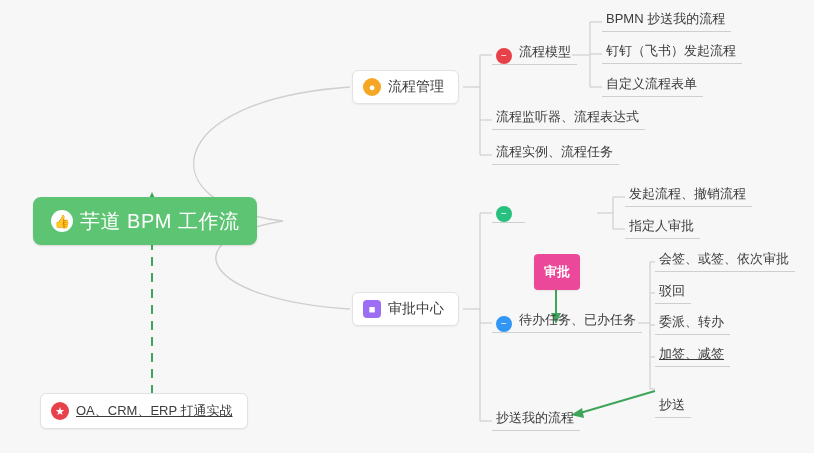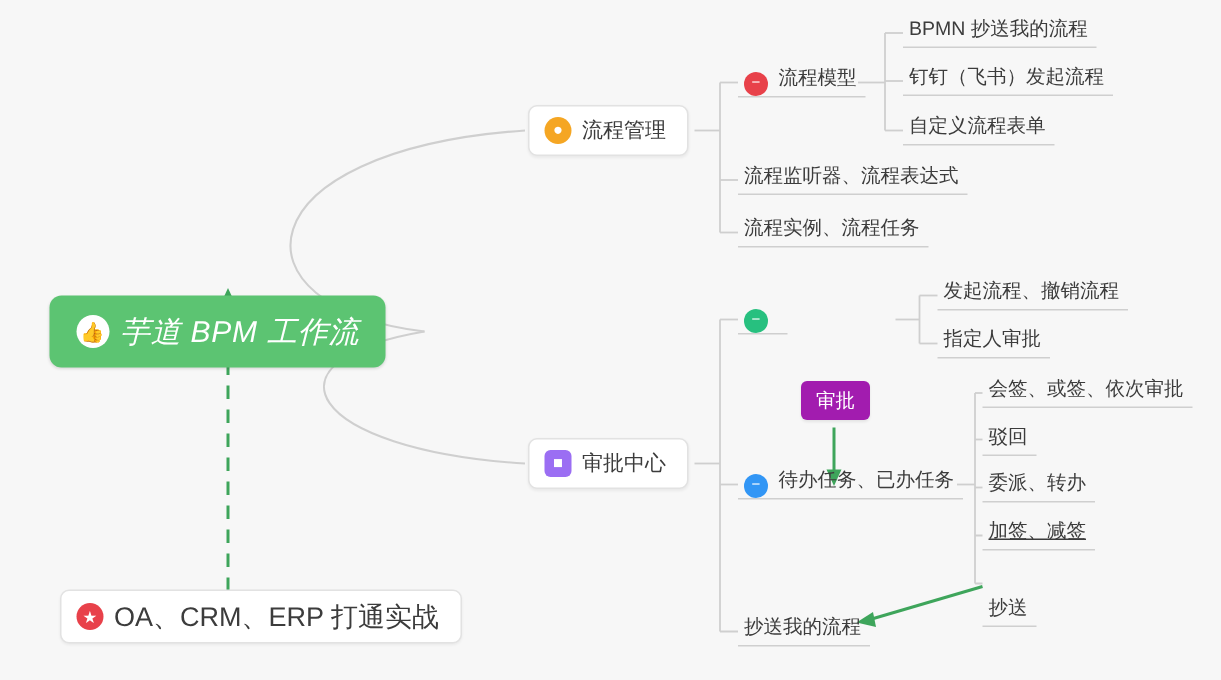--- a/index.html
+++ b/index.html
@@ -40,21 +40,20 @@
     border-radius: 8px;
     color: #ffffff;
     font-size: 20px;
     padding: 0 18px;
     height: 48px;
     box-shadow: 0 1px 2px rgba(0,0,0,0.12);
   }
   .root-node .label {
     font-weight: normal;
     letter-spacing: 0.5px;
-    font-style: italic;
   }
   
   .box-node {
     background: #ffffff;
     border: 1px solid #e2e2e2;
     border-radius: 6px;
     height: 34px;
     padding: 0 14px 0 10px;
     font-size: 14px;
     color: #3c3c3c;
@@ -94,27 +93,28 @@
   }
   .icon-22 {
     width: 22px; height: 22px;
     font-size: 13px;
   }
   .root-icon {
     background: #ffffff;
     color: #5cc472;
   }
   .tag-node {
-    background: #a21caf;
+    background: #ec4899;
     border-radius: 4px;
     color: #ffffff;
     font-size: 13px;
-    height: 26px;
+    height: 36px;
     padding: 0 10px;
     justify-content: center;
+    font-weight: bold;
   }
   .small-shadow {
     box-shadow: 0 1px 2px rgba(0,0,0,0.08);
   }
 </style>
 </head>
 <body>
 
 <div id="canvas">
 
@@ -245,16 +245,16 @@
   <div class="node line-node" style="left:655px; top:394px;">
     <span class="label">抄送</span>
   </div>
 
   <div class="node tag-node small-shadow" style="left:534px; top:254px;">
     <span class="label">审批</span>
   </div>
 
   <div class="node box-node" style="left:40px; top:393px; height:36px;">
     <span class="icon icon-18" style="background:#e8414a;">★</span>
-    <span class="label" style="font-size:18px;">OA、CRM、ERP 打通实战</span>
+    <span class="label" style="font-size:13px;text-decoration:underline;">OA、CRM、ERP 打通实战</span>
   </div>
 
 </div>
 
 </body></html>

